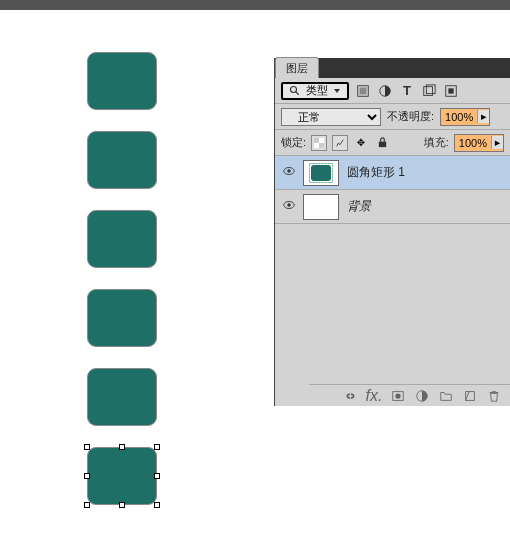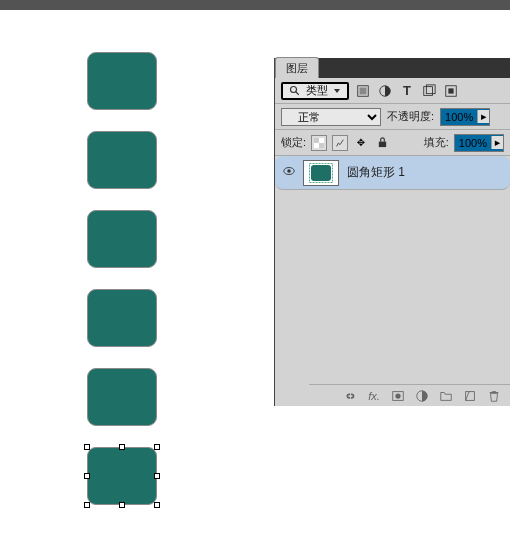--- a/index.html
+++ b/index.html
@@ -119,21 +119,21 @@
   background: #e8e8e8;
   font-size: 11px;
   height: 18px;
   padding: 0 12px;
 }
 .lbl { font-size: 11px; color: #222; white-space: nowrap; text-align: right; }
 .spin {
   display: flex;
   align-items: center;
   border: 1px solid #777;
-  background: #0369a1;
+  background: #fdba74;
   height: 18px;
   font-size: 11px;
 }
 .spin span { padding: 0 4px; }
 .spin-btn {
   width: 12px;
   border-left: 1px solid #999;
   display: flex;
   align-items: center;
   justify-content: center;
@@ -153,21 +153,20 @@
 .layers {
   flex: 1;
   background: #d3d3d3;
   overflow: hidden;
 }
 .layer {
   height: 34px;
   display: flex;
   align-items: center;
   border-bottom: 1px solid #aaa;
-  border-radius: 8px;
 }
 .layer.selected { background: #b9cfe8; }
 .eye {
   width: 28px;
   text-align: center;
   font-size: 12px;
   color: #333;
 }
 .thumb {
   width: 36px; height: 26px;
@@ -184,21 +183,21 @@
 
 .panel-footer {
   height: 22px;
   background: #d3d3d3;
   border-top: 1px solid #aaa;
   display: flex;
   align-items: center;
   justify-content: flex-end;
   gap: 8px;
   padding: 0 8px;
-  font-size: 11px;
+  font-size: 16px;
   color: #666;
   margin-left: 34px;
 }
 .ft-ico {
   width: 16px; height: 16px;
   display: inline-flex;
   align-items: center;
   justify-content: center;
 }
 </style>
@@ -318,20 +317,28 @@
             <circle cx="8" cy="8" r="2" fill="#333"></circle>
           </svg></div>
         <div class="thumb">
           <svg viewBox="0 0 24 20">
             <rect x="2" y="2" width="20" height="16" rx="3" fill="#1e6f66"></rect>
             <rect x="0.5" y="0.5" width="23" height="19" fill="none" stroke="#5a8" stroke-dasharray="2 1"></rect>
           </svg>
         </div>
         <div class="layer-name">圆角矩形 1</div>
       </div>
+      <div class="layer">
+        <div class="eye"><svg viewBox="0 0 16 16" width="14" height="14">
+            <ellipse cx="8" cy="8" rx="6" ry="4" fill="none" stroke="#333"></ellipse>
+            <circle cx="8" cy="8" r="2" fill="#333"></circle>
+          </svg></div>
+        <div class="thumb"></div>
+        <div class="layer-name italic">背景</div>
+      </div>
     </div>
 
   <div class="panel-footer">
     <span class="ft-ico">
       <svg viewBox="0 0 16 16" width="14" height="14">
           <path d="M4 8a3 3 0 0 1 3-3h1v2H7a1 1 0 0 0 0 2h1v2H7a3 3 0 0 1-3-3zm5-3h1a3 3 0 0 1 0 6H9V9h1a1 1 0 0 0 0-2H9V5z" fill="#666"></path>
         </svg>
     </span>
     <span class="ft-ico" style="font-style:italic">fx.</span>
     <span class="ft-ico">

